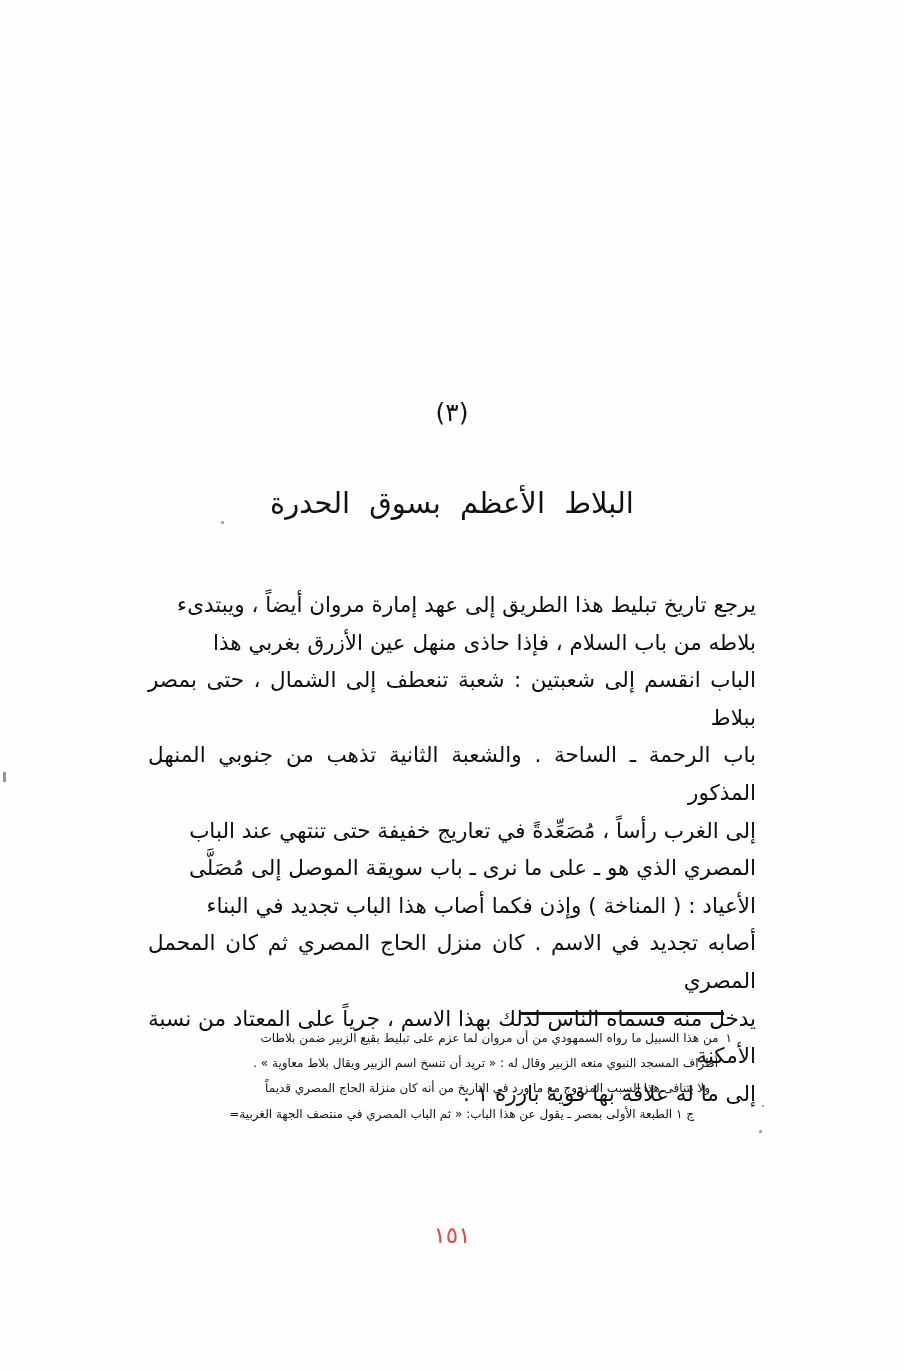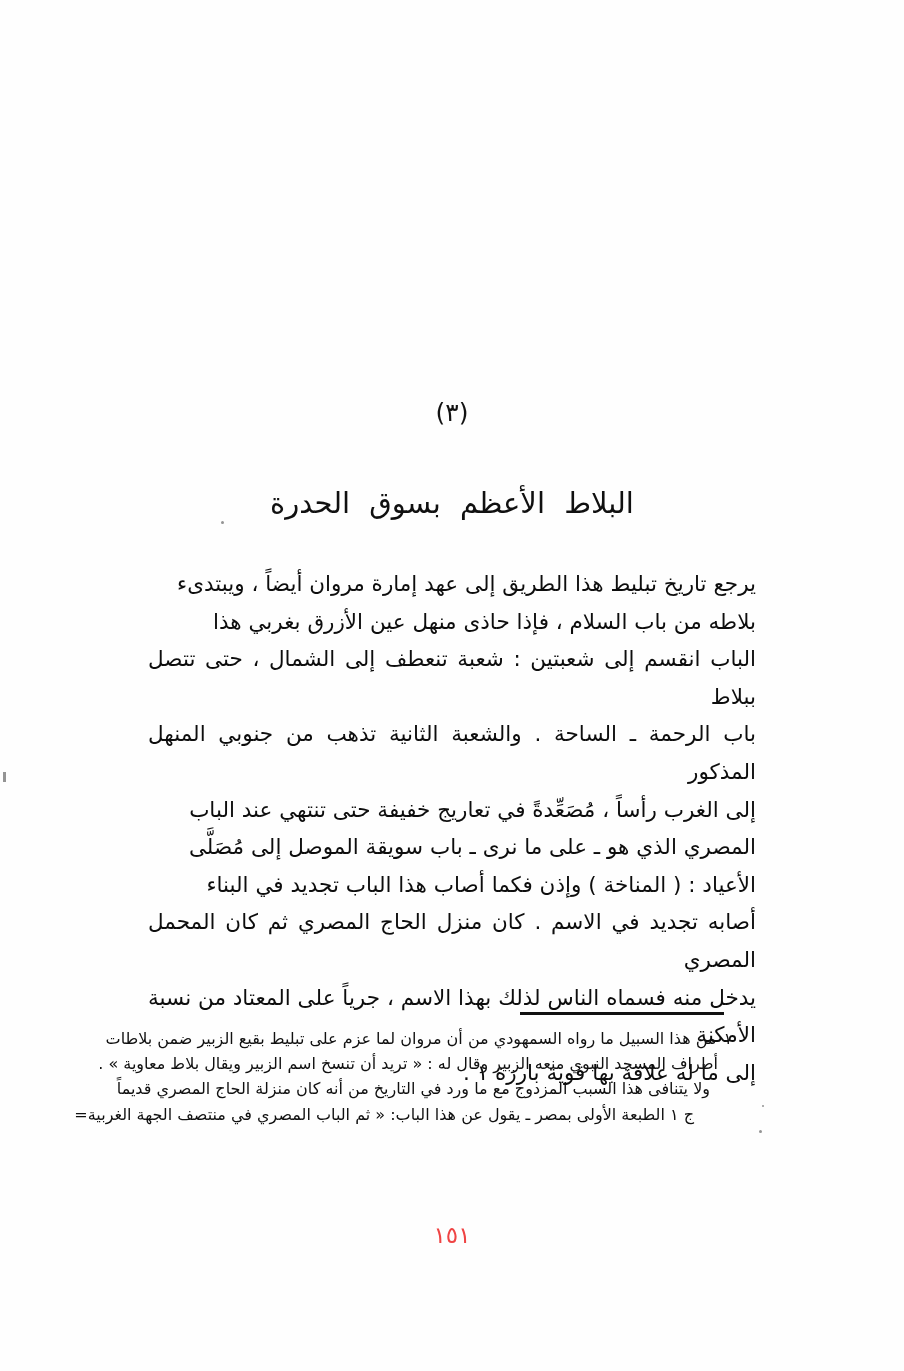--- a/index.html
+++ b/index.html
@@ -45,21 +45,21 @@
     text-align: center;
     font-size: 29px;
     color: #101010;
     word-spacing: 10px;
     font-family: "DejaVu Sans", sans-serif;
   }
 
   
   .body-block {
     position: absolute;
-    top: 565px;
+    top: 586px;
     right: 148px;
     width: 608px;
     direction: rtl;
     text-align: justify;
   }
   .body-line {
     font-size: 21.5px;
     line-height: 37.6px;
     color: #0d0d0d;
     white-space: nowrap;
@@ -97,21 +97,21 @@
 
   
   .footnote-block {
     position: absolute;
     top: 1026px;
     right: 172px;
     width: 570px;
     direction: rtl;
   }
   .footnote-line {
-    font-size: 16px;
+    font-size: 12px;
     line-height: 25.2px;
     color: #101010;
     white-space: nowrap;
     font-family: "DejaVu Sans", sans-serif;
   }
   .fn-indent-1 { padding-right: 0px; }
   .fn-indent-2 { padding-right: 14px; margin-left: 22px; }
   .fn-indent-3 { padding-right: 22px; }
   .fn-indent-4 { padding-right: 30px; }
   .fn-indent-5 { padding-right: 38px; }
@@ -150,21 +150,21 @@
   <div class="heading">البلاط الأعظم بسوق الحدرة</div>
 
   <div class="body-block">
     <div class="jline">
       <span>يرجع تاريخ تبليط هذا الطريق إلى عهد إمارة مروان أيضاً ، ويبتدىء</span>
     </div>
     <div class="jline">
       <span>بلاطه من باب السلام ، فإذا حاذى منهل عين الأزرق بغربي هذا</span>
     </div>
     <div class="jline">
-      <span>الباب انقسم إلى شعبتين : شعبة تنعطف إلى الشمال ، حتى تتصل ببلاط</span>
+      <span>الباب انقسم إلى شعبتين : شعبة تنعطف إلى الشمال ، حتى بمصر ببلاط</span>
     </div>
     <div class="jline">
       <span>باب الرحمة ـ الساحة . والشعبة الثانية تذهب من جنوبي المنهل المذكور</span>
     </div>
     <div class="jline">
       <span>إلى الغرب رأساً ، مُصَعِّدةً في تعاريج خفيفة حتى تنتهي عند الباب</span>
     </div>
     <div class="jline">
       <span>المصري الذي هو ـ على ما نرى ـ باب سويقة الموصل إلى مُصَلَّى</span>
     </div>

